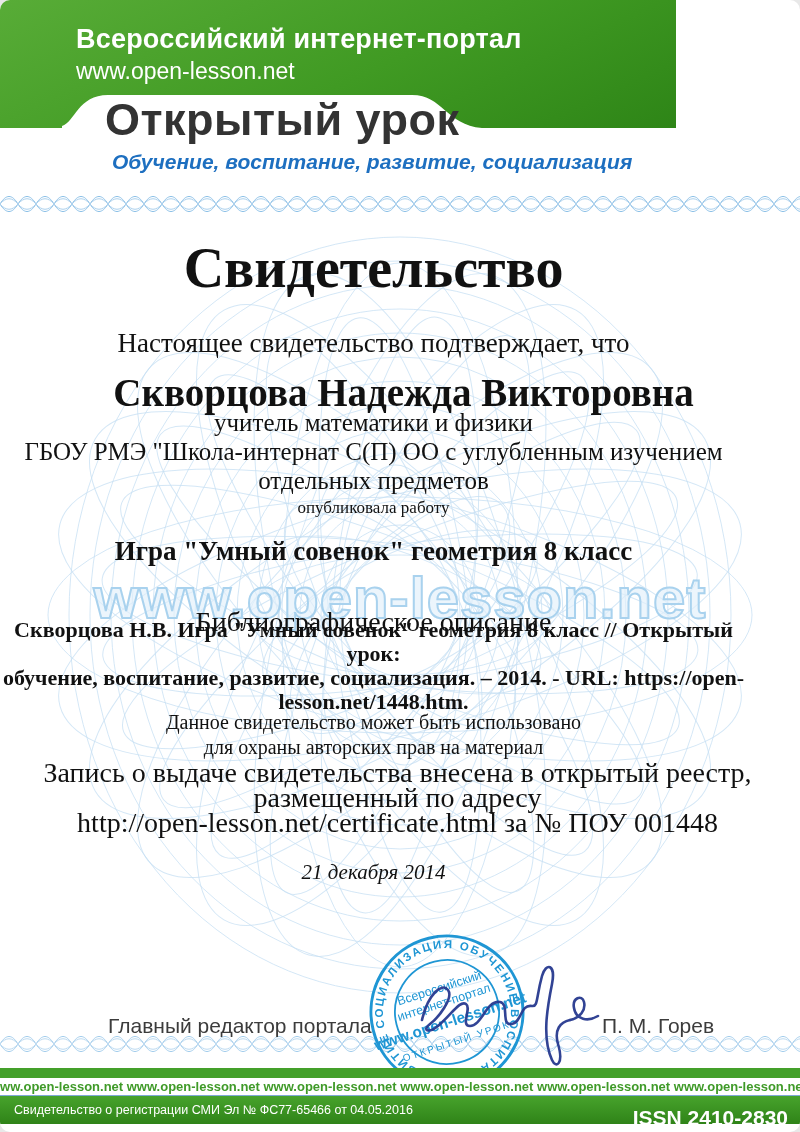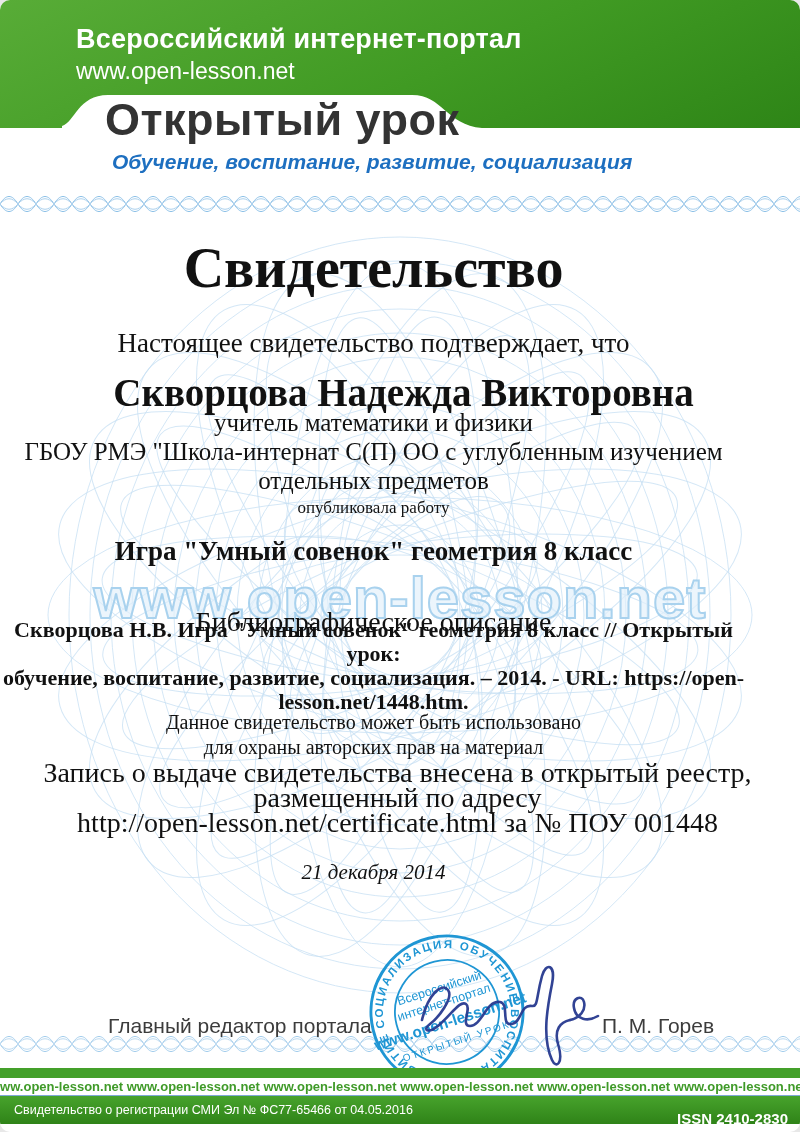--- a/index.html
+++ b/index.html
@@ -2,21 +2,21 @@
 <html><head>
 <meta charset="utf-8">
 <style>
   html,body{margin:0;padding:0;background:#e8e8e8;}
   .page{
     position:relative;width:800px;height:1132px;margin:0 auto;
     background:#ffffff;overflow:hidden;border-radius:10px;
     font-family:"Liberation Sans",sans-serif;
   }
   
-  .hdr{position:absolute;top:0;left:0;width:800px;height:128px;
+  .hdr{position:absolute;top:0;left:0;width:676px;height:128px;
     background:linear-gradient(155deg,#58ac37 0%,#409a23 55%,#2e8517 100%);z-index:4;}
   .hdr-title{position:absolute;left:76px;top:24px;color:#fff;font-size:27px;font-weight:bold;letter-spacing:.2px;}
   .hdr-url{position:absolute;left:76px;top:58px;color:#fff;font-size:23px;font-weight:normal;}
   .tab-svg{position:absolute;top:0;left:0;z-index:5;}
   .site-name{position:absolute;left:105px;top:94px;z-index:6;color:#333;font-size:45px;font-weight:600;letter-spacing:.5px;}
   .tagline{position:absolute;left:112px;top:150px;z-index:6;color:#1d6fc0;font-size:21px;font-style:italic;font-weight:600;}
   
   .decor{position:absolute;top:0;left:0;z-index:1;}
   .gl{fill:none;stroke:#c6dff3;stroke-width:1;opacity:.75;}
   .watermark{
@@ -47,21 +47,21 @@
   .sig{position:absolute;left:408px;top:942px;z-index:3;}
   
   .ftr{position:absolute;left:0;bottom:0;width:800px;height:64px;z-index:4;}
   .ftr-top{height:10px;background:#44a02a;}
   .ftr-strip{height:17px;background:#ffffff;overflow:hidden;white-space:nowrap;
     color:#3f9a28;font-size:13px;font-weight:bold;line-height:17px;padding-left:0;
     text-indent:-10px;border-bottom:1px solid #7fa9d6;}
   .ftr-bottom{height:28px;background:linear-gradient(180deg,#47a32c,#2f8318);
     display:flex;justify-content:space-between;align-items:center;padding:0 12px 0 14px;box-sizing:border-box;}
   .ftr-reg{color:#fff;font-size:12.5px;}
-  .ftr-issn{color:#fff;font-size:15px;font-weight:bold;margin-top:16px;}
+  .ftr-issn{color:#fff;font-size:21px;font-weight:bold;margin-top:16px;}
 </style>
 </head>
 <body>
 
 <div class="page">
 
   <svg class="decor" width="800" height="1132">
     <defs>
       <pattern id="braid" width="36" height="24" patternUnits="userSpaceOnUse">
         <path d="M0,12 C6,2 12,2 18,12 S30,22 36,12" fill="none" stroke="#8abfe6" stroke-width="1"></path>

